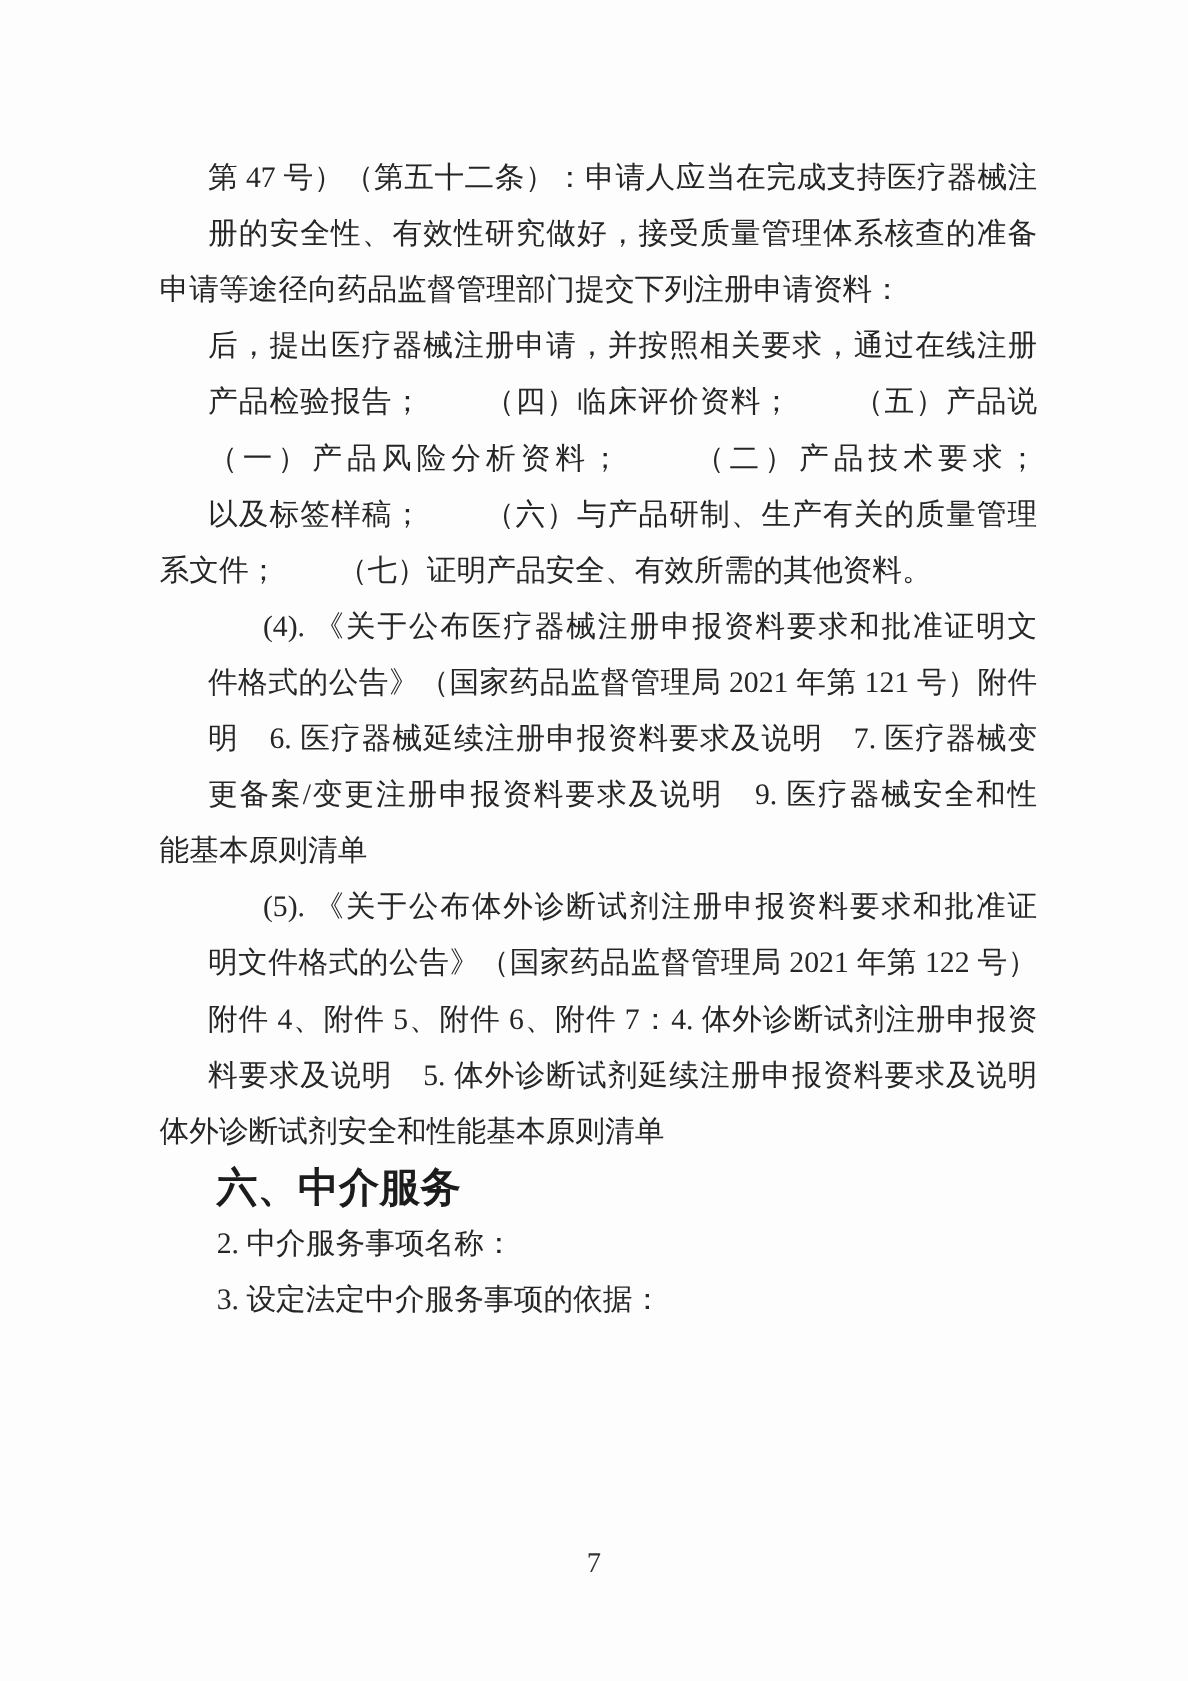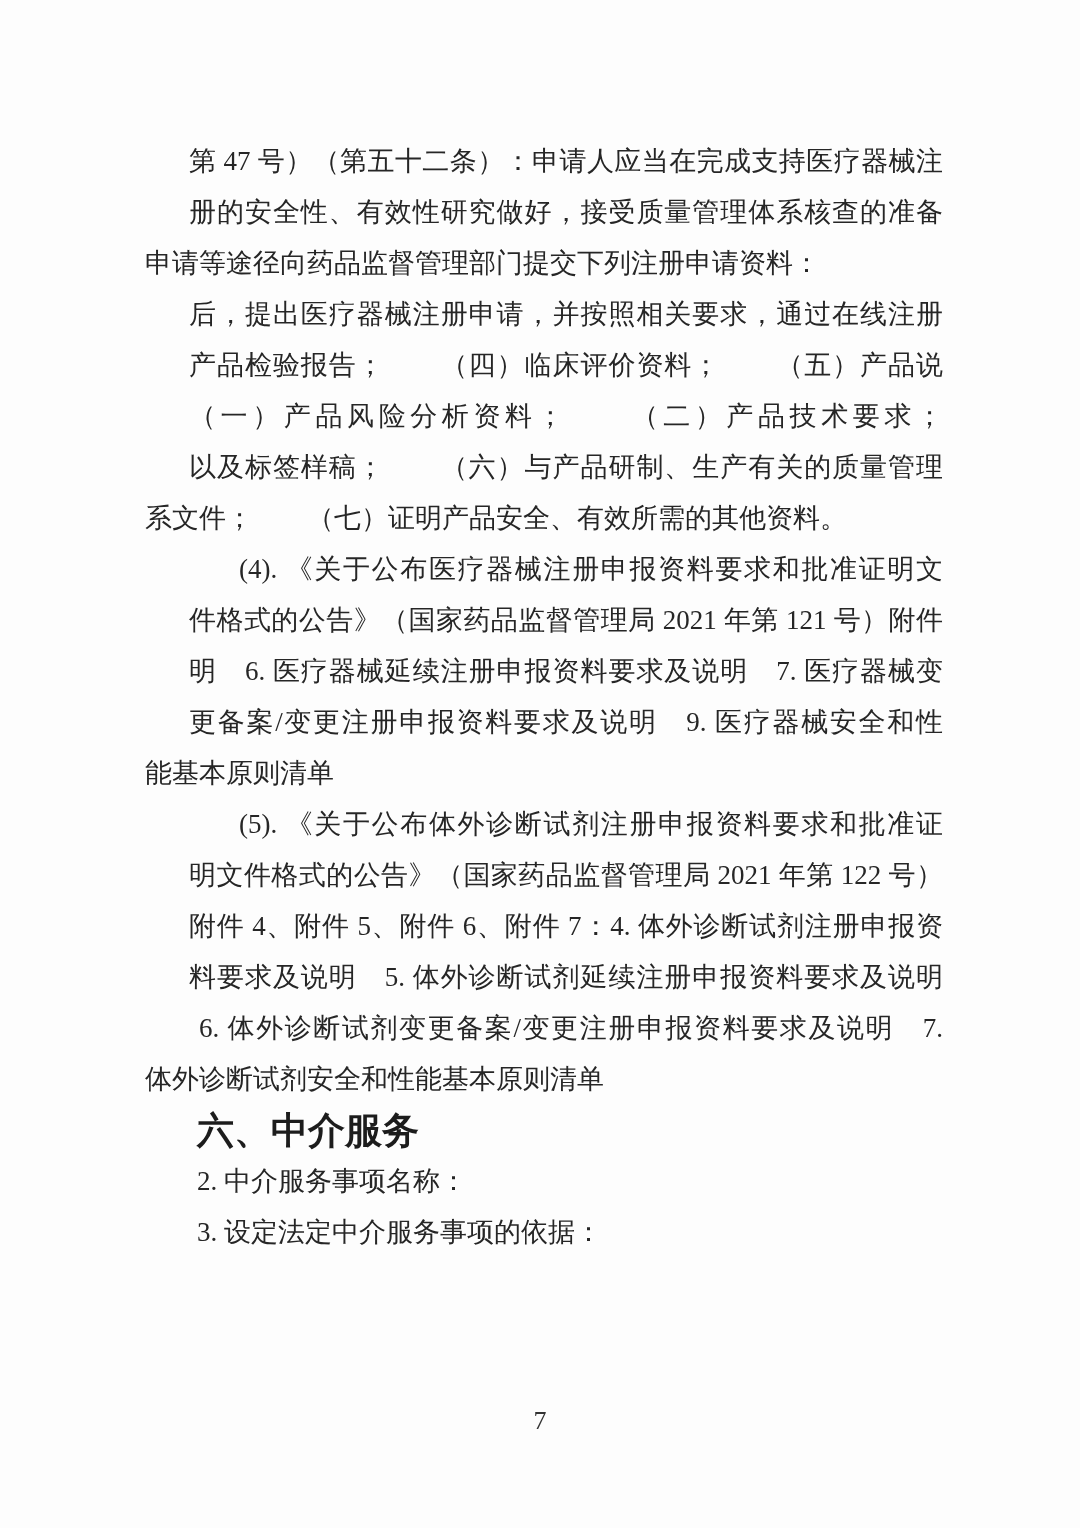--- a/index.html
+++ b/index.html
@@ -66,20 +66,19 @@
   <div class="ln">系文件；　　（七）证明产品安全、有效所需的其他资料。</div>
   <div class="ln just ind50">(4). 《关于公布医疗器械注册申报资料要求和批准证明文</div>
   <div class="ln just">件格式的公告》（国家药品监督管理局 2021 年第 121 号）附件</div>
   <div class="ln just">明　6. 医疗器械延续注册申报资料要求及说明　7. 医疗器械变</div>
   <div class="ln just">更备案/变更注册申报资料要求及说明　9. 医疗器械安全和性</div>
   <div class="ln">能基本原则清单</div>
   <div class="ln just ind50">(5). 《关于公布体外诊断试剂注册申报资料要求和批准证</div>
   <div class="ln just">明文件格式的公告》（国家药品监督管理局 2021 年第 122 号）</div>
   <div class="ln just">附件 4、附件 5、附件 6、附件 7：4. 体外诊断试剂注册申报资</div>
   <div class="ln just">料要求及说明　5. 体外诊断试剂延续注册申报资料要求及说明</div>
-  <div class="ln just ind10">6. 体外诊断试剂变更备案/变更注册申报资料要求及说明　7.</div>
   <div class="ln">体外诊断试剂安全和性能基本原则清单</div>
   <div class="ln heading ind52">六、中介服务</div>
   <div class="ln ind52">2. 中介服务事项名称：</div>
   <div class="ln ind52">3. 设定法定中介服务事项的依据：</div>
 </div>
 
 <div class="footer">7</div>
 
 </body></html>

